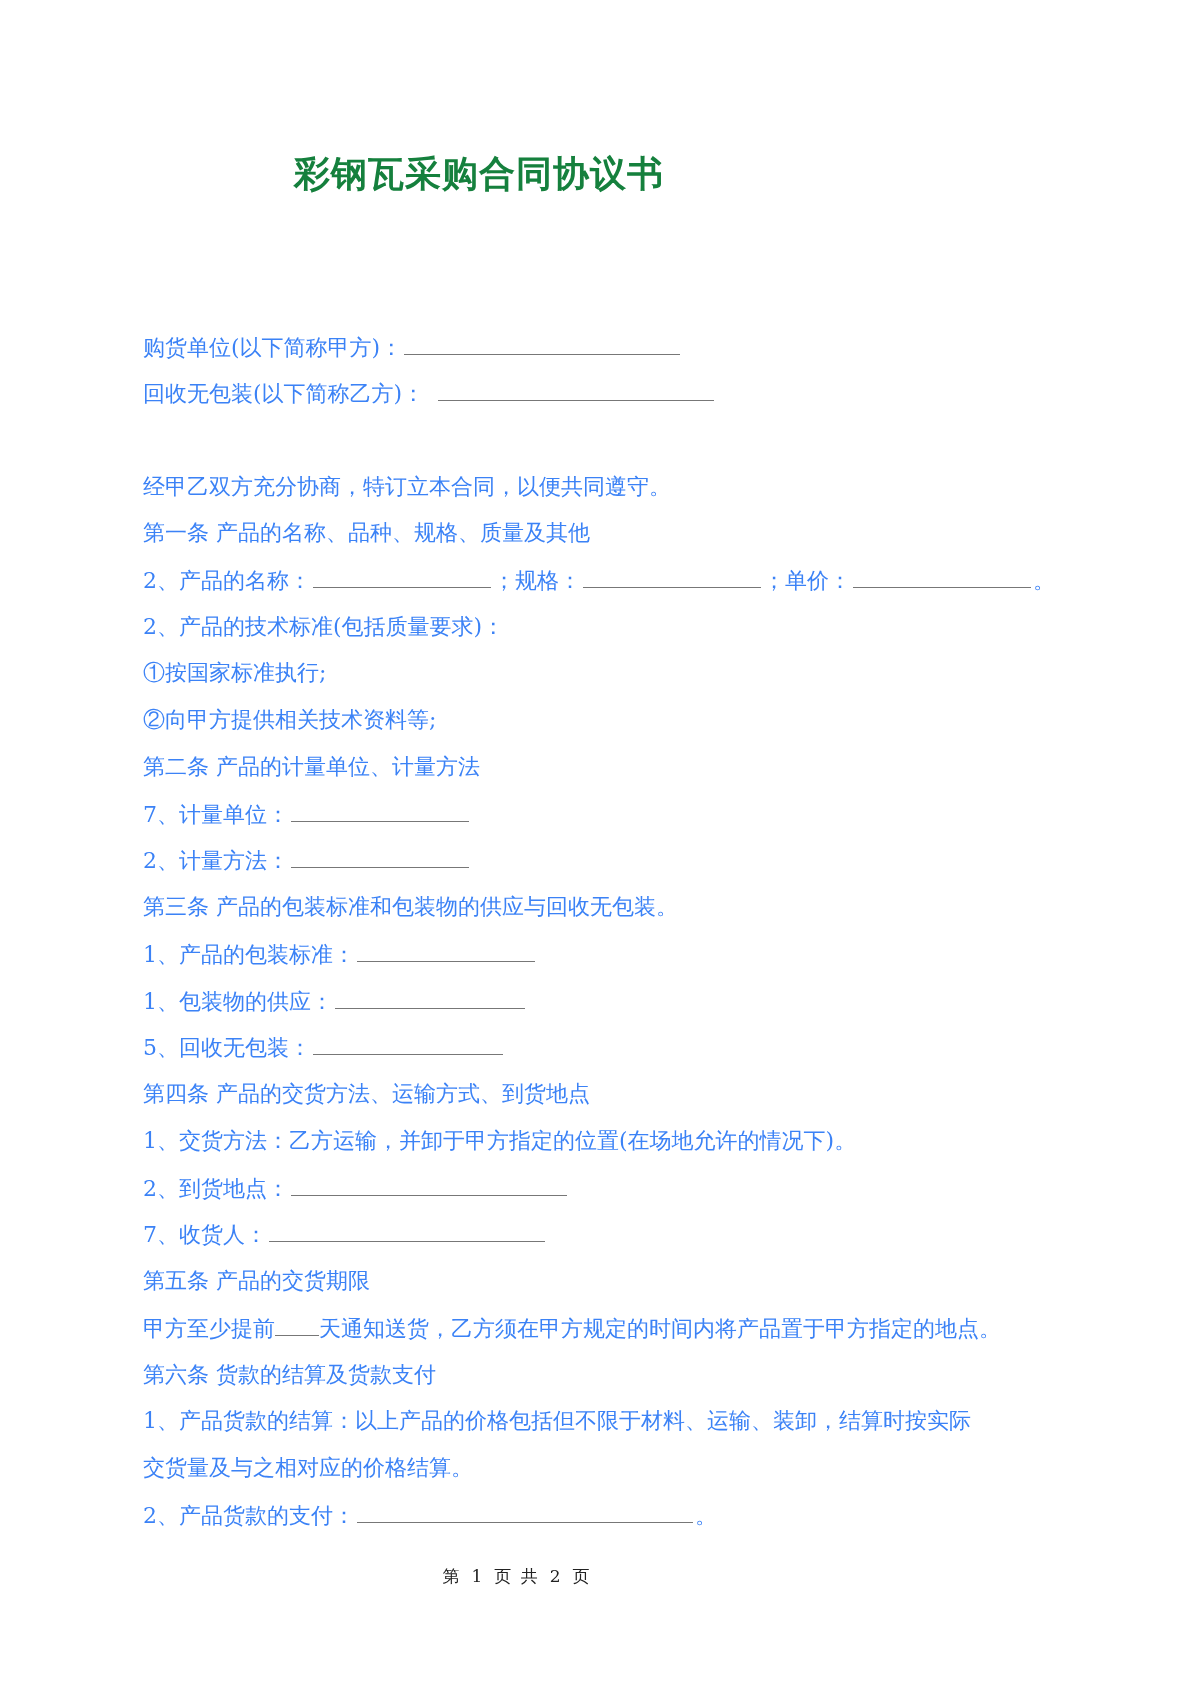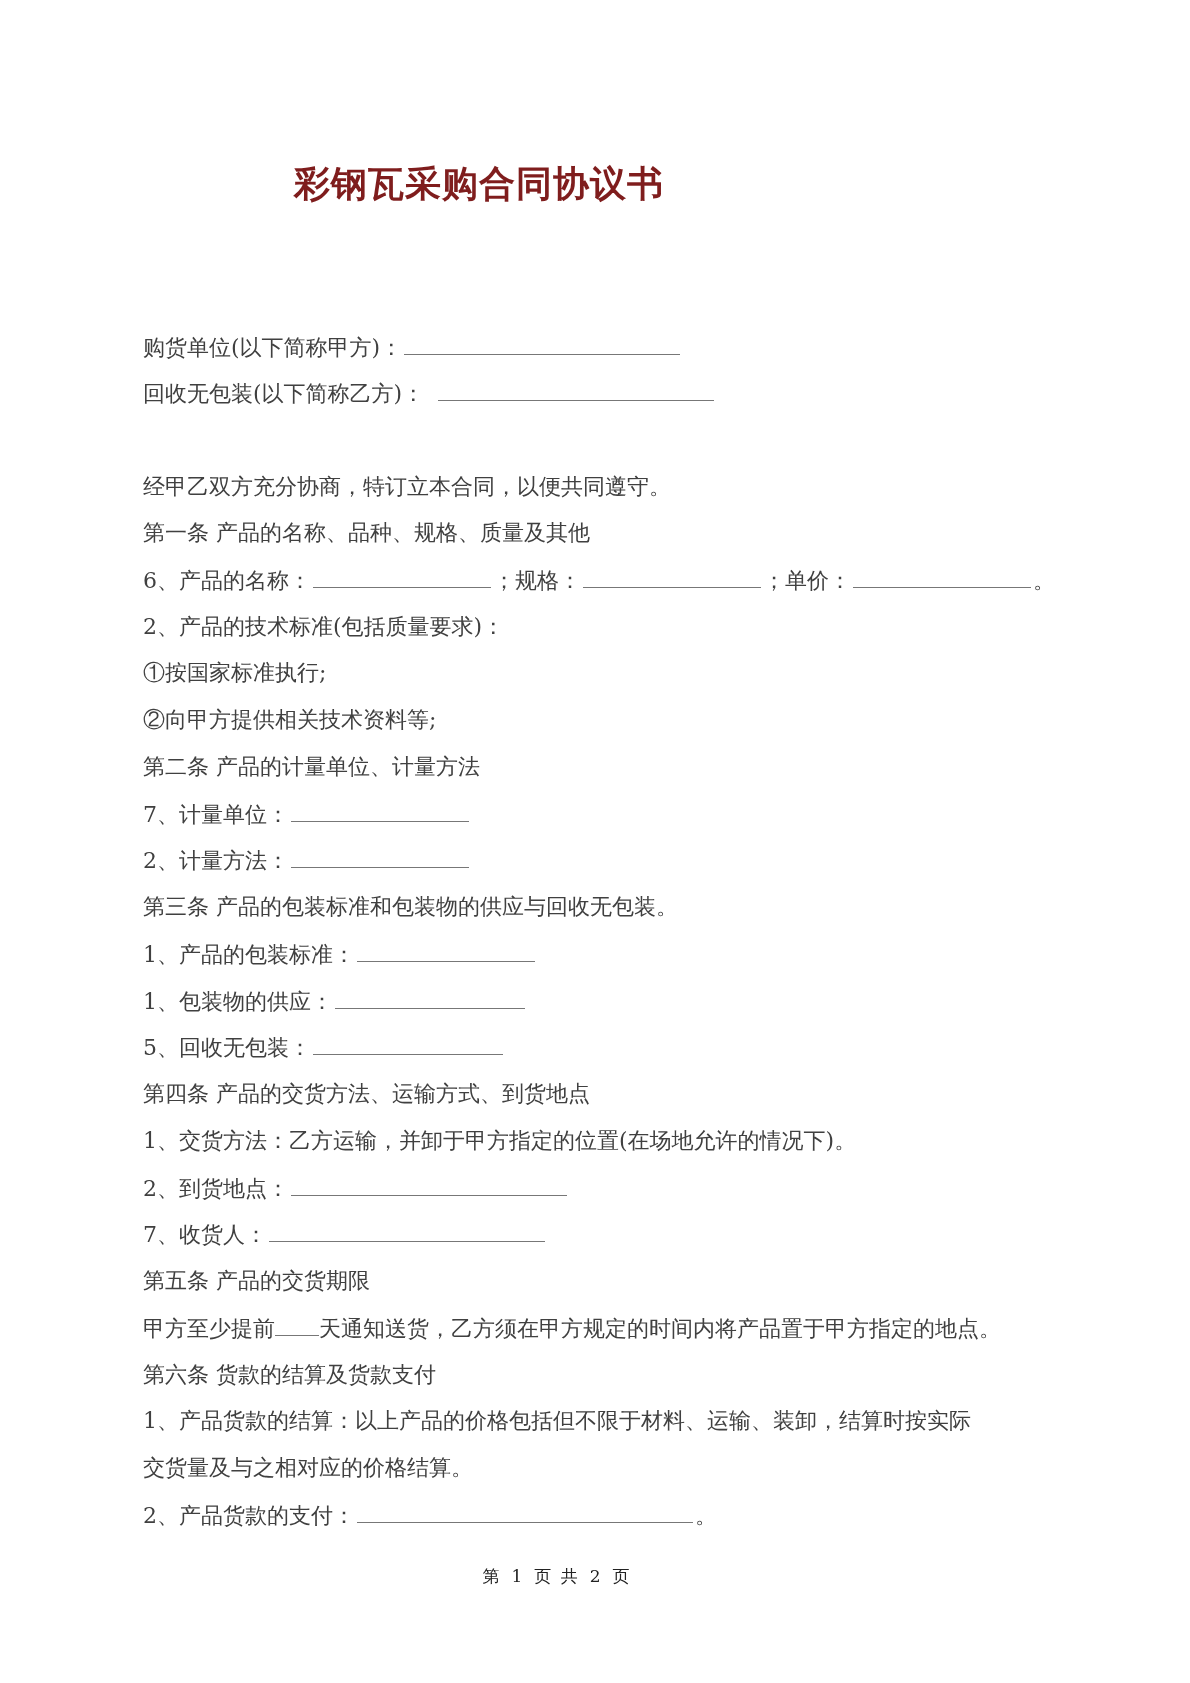--- a/index.html
+++ b/index.html
@@ -1,43 +1,43 @@
 <!DOCTYPE html>
 <html><head>
 <meta charset="utf-8">
 <style>
   html, body { margin: 0; padding: 0; background: #ffffff; }
   body { width: 1190px; height: 1683px; position: relative; overflow: hidden;
          font-family: "DejaVu Serif", "Liberation Serif", serif; color: #111; }
-  .title { position: absolute; left: 0; width: 958px; top: 160px; text-align: center;
+  .title { position: absolute; left: 0; width: 958px; top: 150px; text-align: center;
            font-family: "DejaVu Sans", "Liberation Sans", sans-serif;
-           font-size: 36px; font-weight: bold; letter-spacing: 1px; color: #7f1d1d; }
-  .line { position: absolute; left: 143px; font-size: 22px; line-height: 30px; white-space: nowrap; color: #404040; }
+           font-size: 36px; font-weight: bold; letter-spacing: 1px; color: #15803d; }
+  .line { position: absolute; left: 143px; font-size: 22px; line-height: 30px; white-space: nowrap; color: #3b82f6; }
   .blank { display: inline-block; border-bottom: 1.5px solid #777; height: 22px; vertical-align: baseline; margin: 0 2px; }
   .footer { position: absolute; left: 0; width: 1034px; top: 1565px; text-align: center;
-            font-size: 17px; color: #222; letter-spacing: 2px; margin-left: 40px; }
+            font-size: 17px; color: #222; letter-spacing: 2px; }
   .footer span { margin: 0 5px; }
 </style>
 </head>
 <body>
 
 <div class="title">彩钢瓦采购合同协议书</div>
 
 <div class="line" style="top:332px">
   <span>购货单位(以下简称甲方)：</span><span class="blank" style="width:276px"></span>
 </div>
 <div class="line" style="top:378px">
   <span>回收无包装(以下简称乙方)：</span><span class="blank" style="width:276px; margin-left:14px"></span>
 </div>
 
 <div class="line" style="top:472px">经甲乙双方充分协商，特订立本合同，以便共同遵守。</div>
 
 <div class="line" style="top:518px">第一条 产品的名称、品种、规格、质量及其他</div>
 <div class="line" style="top:565px">
-  <span>6、产品的名称：</span><span class="blank" style="width:178px"></span><span>；规格：</span><span class="blank" style="width:178px"></span><span>；单价：</span><span class="blank" style="width:178px"></span><span>。</span>
+  <span>2、产品的名称：</span><span class="blank" style="width:178px"></span><span>；规格：</span><span class="blank" style="width:178px"></span><span>；单价：</span><span class="blank" style="width:178px"></span><span>。</span>
 </div>
 <div class="line" style="top:612px">2、产品的技术标准(包括质量要求)：</div>
 <div class="line" style="top:658px">①按国家标准执行;</div>
 <div class="line" style="top:705px">②向甲方提供相关技术资料等;</div>
 
 <div class="line" style="top:752px">第二条 产品的计量单位、计量方法</div>
 <div class="line" style="top:799px">
   <span>7、计量单位：</span><span class="blank" style="width:178px"></span>
 </div>
 <div class="line" style="top:845px">

